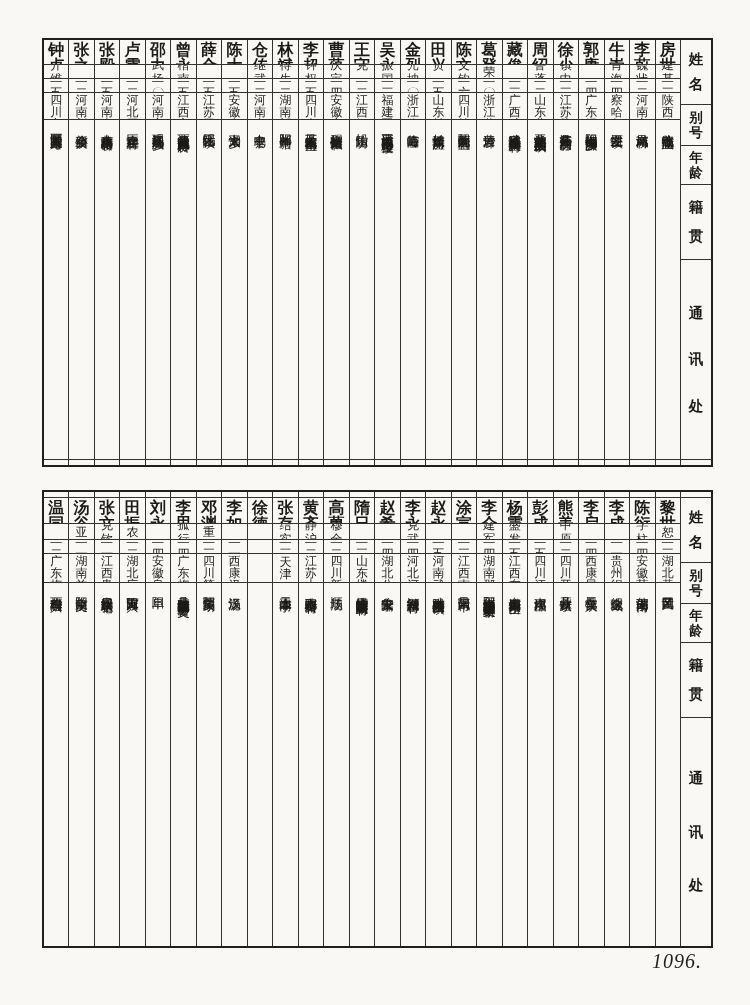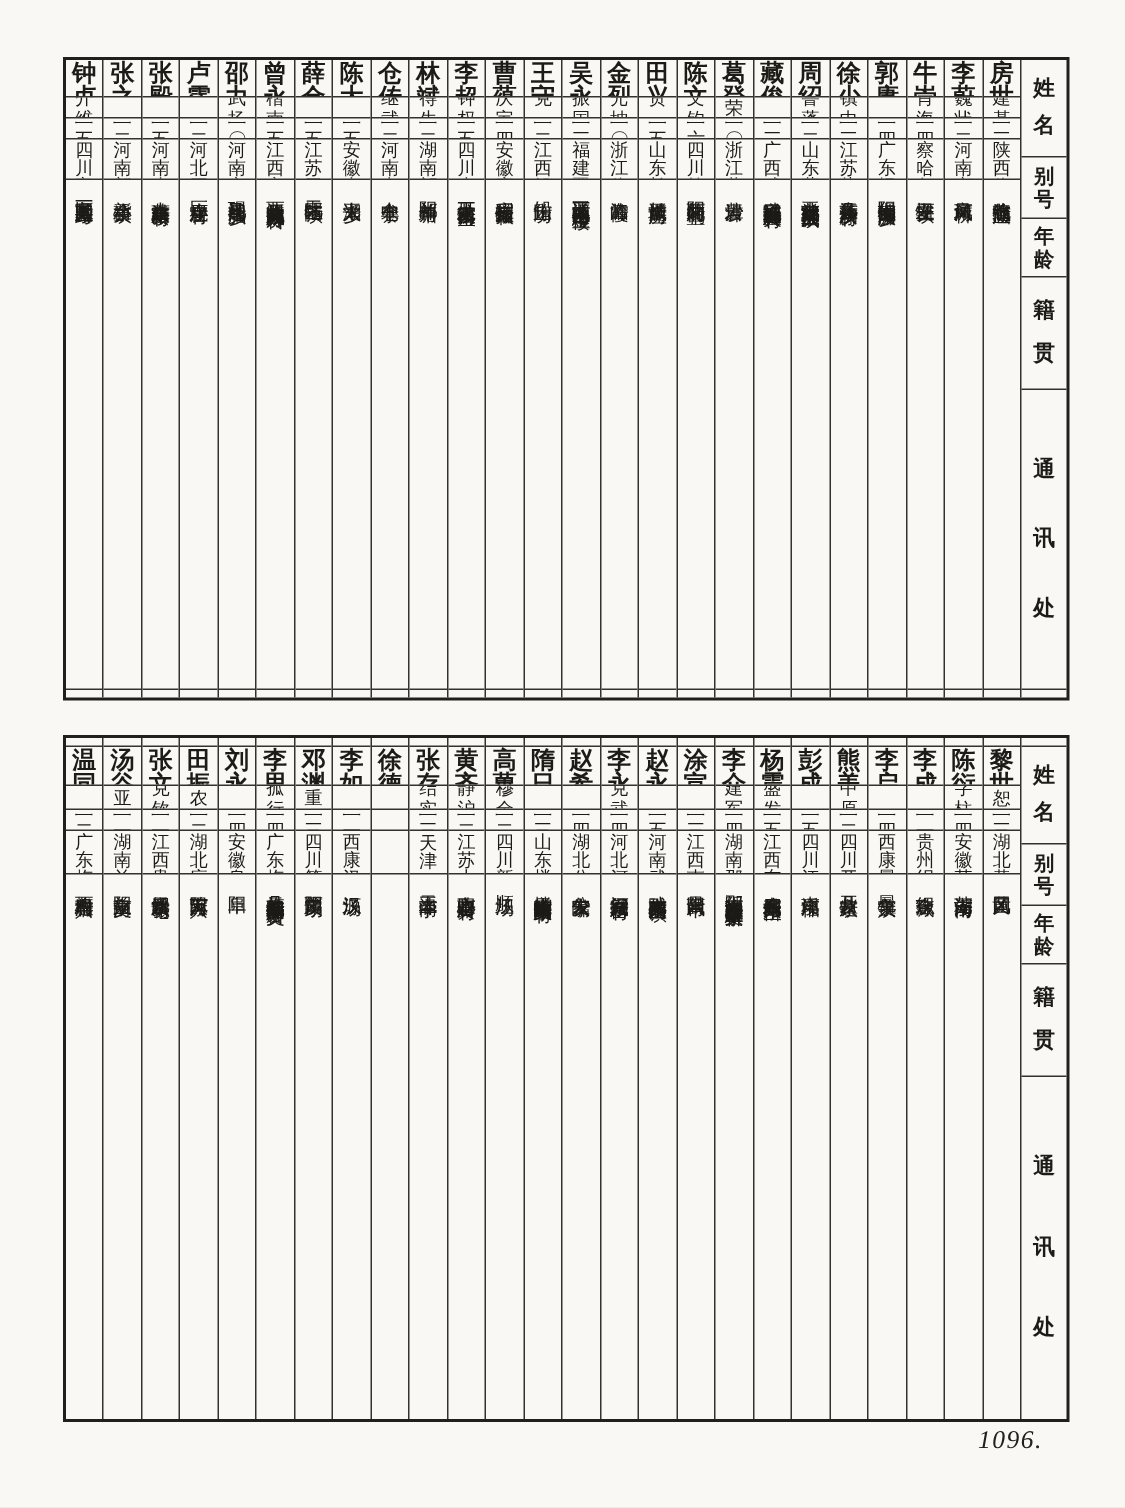--- a/index.html
+++ b/index.html
@@ -31,21 +31,21 @@
   }
   .strip{flex:0 0 5px;}
   .strip-bot{border-top:1px solid #35322c;}
   .strip-top{border-bottom:1px solid #35322c;}
   .hc{font-weight:700;font-size:14.5px;}
   .hc.c-alias,.hc.c-age{font-size:13.5px;}
   .hc.c-addr{flex-direction:column;justify-content:space-evenly;align-items:center;padding:14px 0;}
   .hc.c-addr span{line-height:1;}
   #page-number{
     position:absolute;left:652px;top:950px;width:70px;
-    font-style:italic;font-size:17px;letter-spacing:1px;color:#23211d;
+    font-style:italic;font-size:20px;letter-spacing:1px;color:#23211d;
   }
 </style>
 </head>
 <body>
 
 <div id="page">
   <div id="table-top" class="tbl">
       <div class="col hcol">
         <div class="c c-name hc">
           <span>姓</span>

